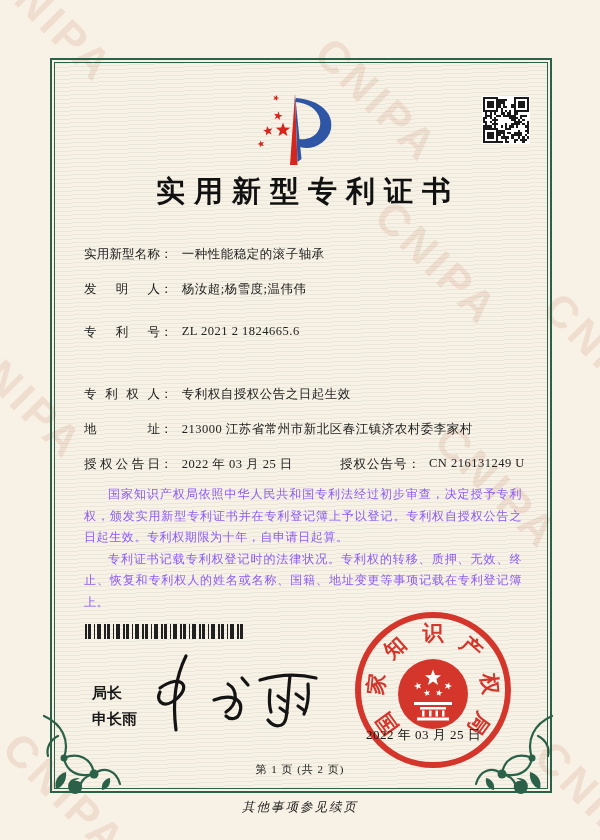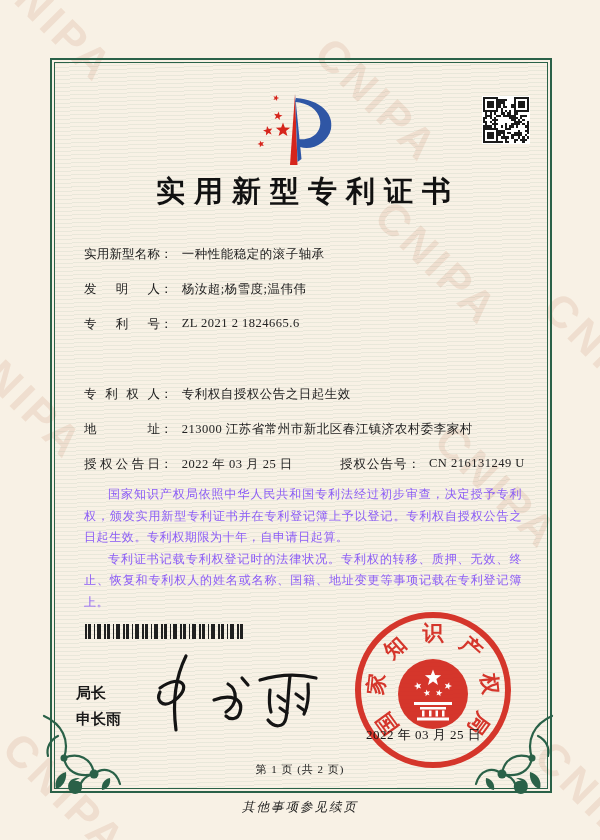--- a/index.html
+++ b/index.html
@@ -44,21 +44,21 @@
   .paras p{margin:0;font-size:12px;line-height:21.5px;text-indent:2em;
            letter-spacing:0.6px;color:#8b5cf6;text-align:justify;}
 
   .barcode{position:absolute;left:85px;top:624px;width:158px;height:15px;z-index:4;
     background:repeating-linear-gradient(90deg,
       #202020 0 2px, rgba(0,0,0,0) 2px 3px,
       #202020 3px 6px, rgba(0,0,0,0) 6px 9px,
       #202020 9px 10px, rgba(0,0,0,0) 10px 12px,
       #202020 12px 16px, rgba(0,0,0,0) 16px 19px);}
 
-  .signer{position:absolute;left:76px;top:680px;z-index:4;
+  .signer{position:absolute;left:92px;top:680px;z-index:4;
           font-family:"Liberation Sans","DejaVu Sans",sans-serif;
           font-size:15px;font-weight:600;line-height:26px;color:#1a1a1a;}
   .signature{position:absolute;left:142px;top:650px;width:200px;height:88px;z-index:5;}
 
   .seal{position:absolute;left:351px;top:608px;width:164px;height:164px;z-index:5;opacity:0.93;}
   .seal-date{position:absolute;left:366px;top:726px;z-index:6;font-size:13px;letter-spacing:0.5px;color:#141414;}
 
   .page-no{position:absolute;left:0;top:762px;width:600px;text-align:center;z-index:4;font-size:11px;letter-spacing:1px;color:#222;}
   .cont-note{position:absolute;left:0;top:799px;width:600px;text-align:center;z-index:4;
              font-size:12.5px;font-style:italic;letter-spacing:2px;color:#1d1d1d;}
@@ -371,21 +371,21 @@
   <div class="title">实用新型专利证书</div>
 
   <div class="frow" style="top:246px">
     <span class="flabel">实用新型名称</span><span class="fcolon">：</span>
     <span class="fvalue">一种性能稳定的滚子轴承</span>
   </div>
   <div class="frow" style="top:281px">
     <span class="flabel">发明人</span><span class="fcolon">：</span>
     <span class="fvalue">杨汝超;杨雪度;温伟伟</span>
   </div>
-  <div class="frow" style="top:316px">
+  <div class="frow" style="top:324px">
     <span class="flabel">专利号</span><span class="fcolon">：</span>
     <span class="fvalue">ZL 2021 2 1824665.6</span>
   </div>
   <div class="frow" style="top:386px">
     <span class="flabel">专利权人</span><span class="fcolon">：</span>
     <span class="fvalue">专利权自授权公告之日起生效</span>
   </div>
   <div class="frow" style="top:421px">
     <span class="flabel">地址</span><span class="fcolon">：</span>
     <span class="fvalue">213000 江苏省常州市新北区春江镇济农村委李家村</span>

